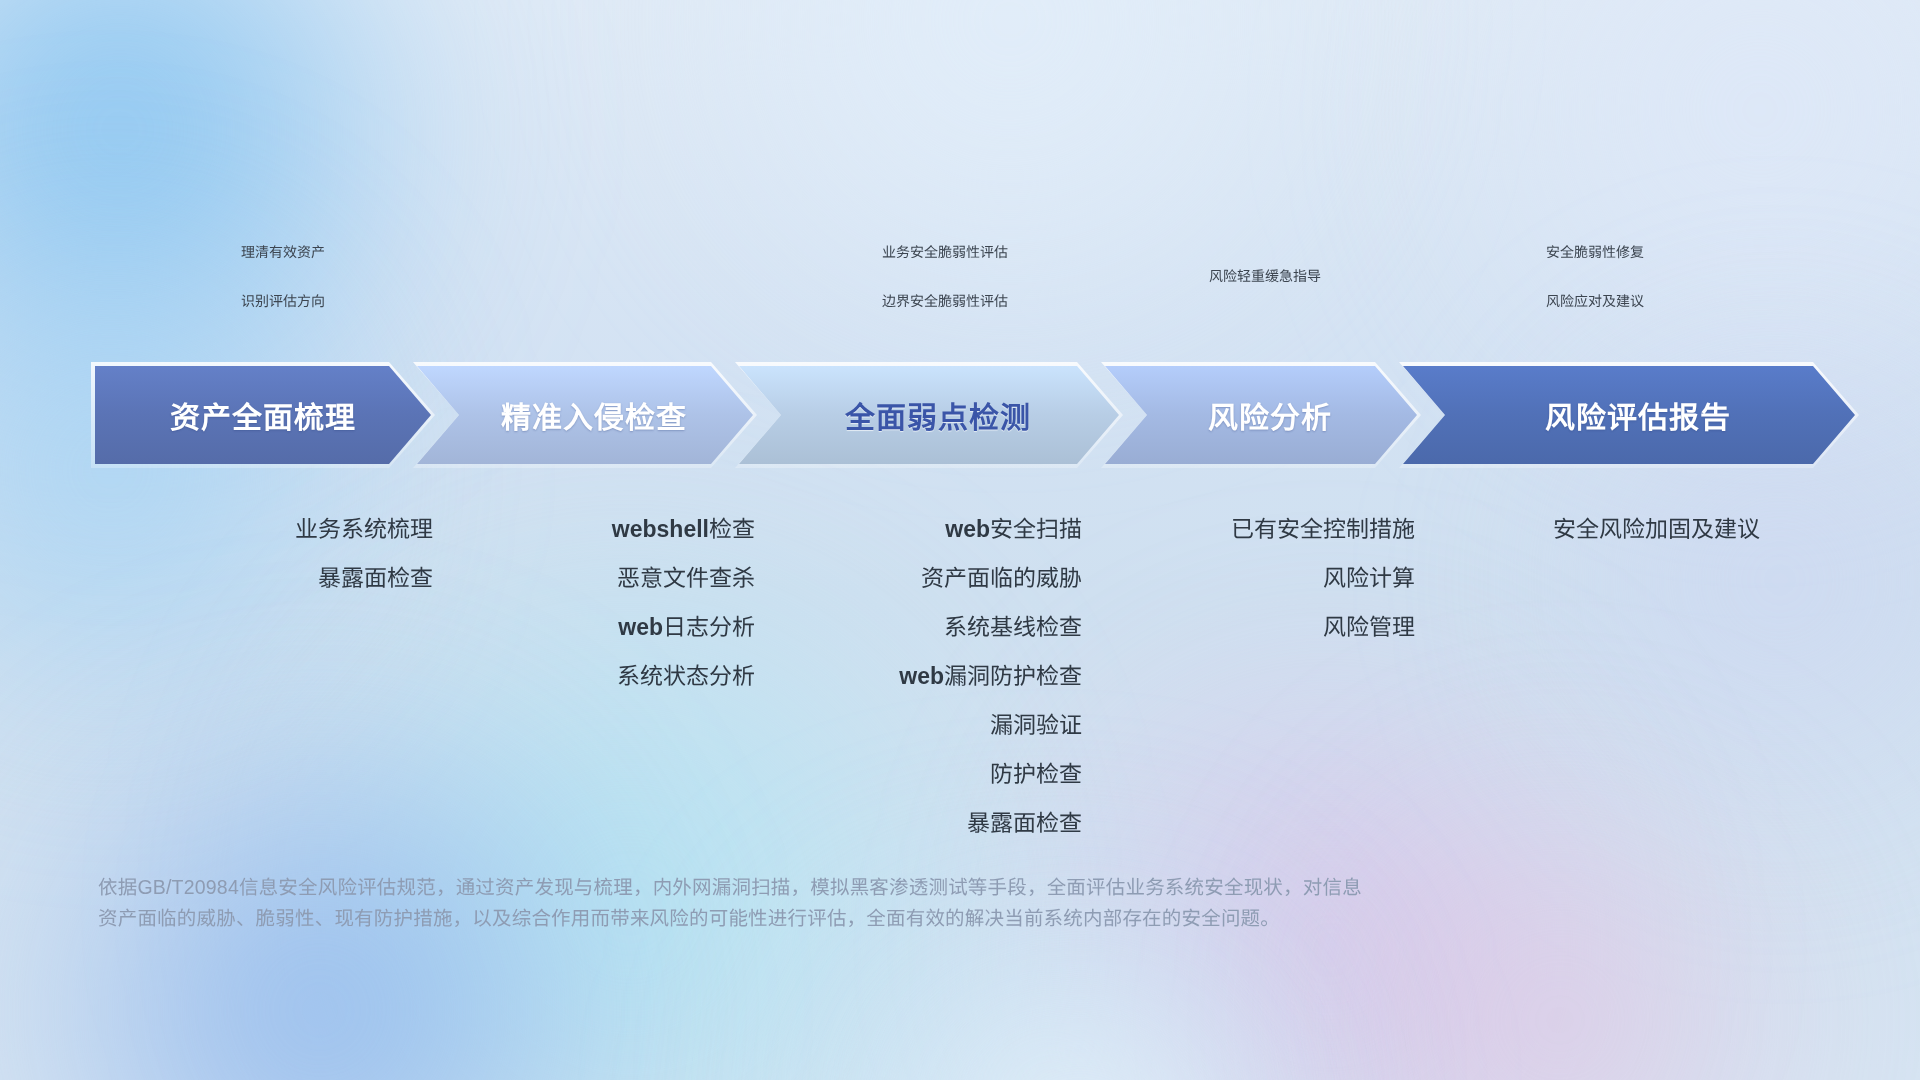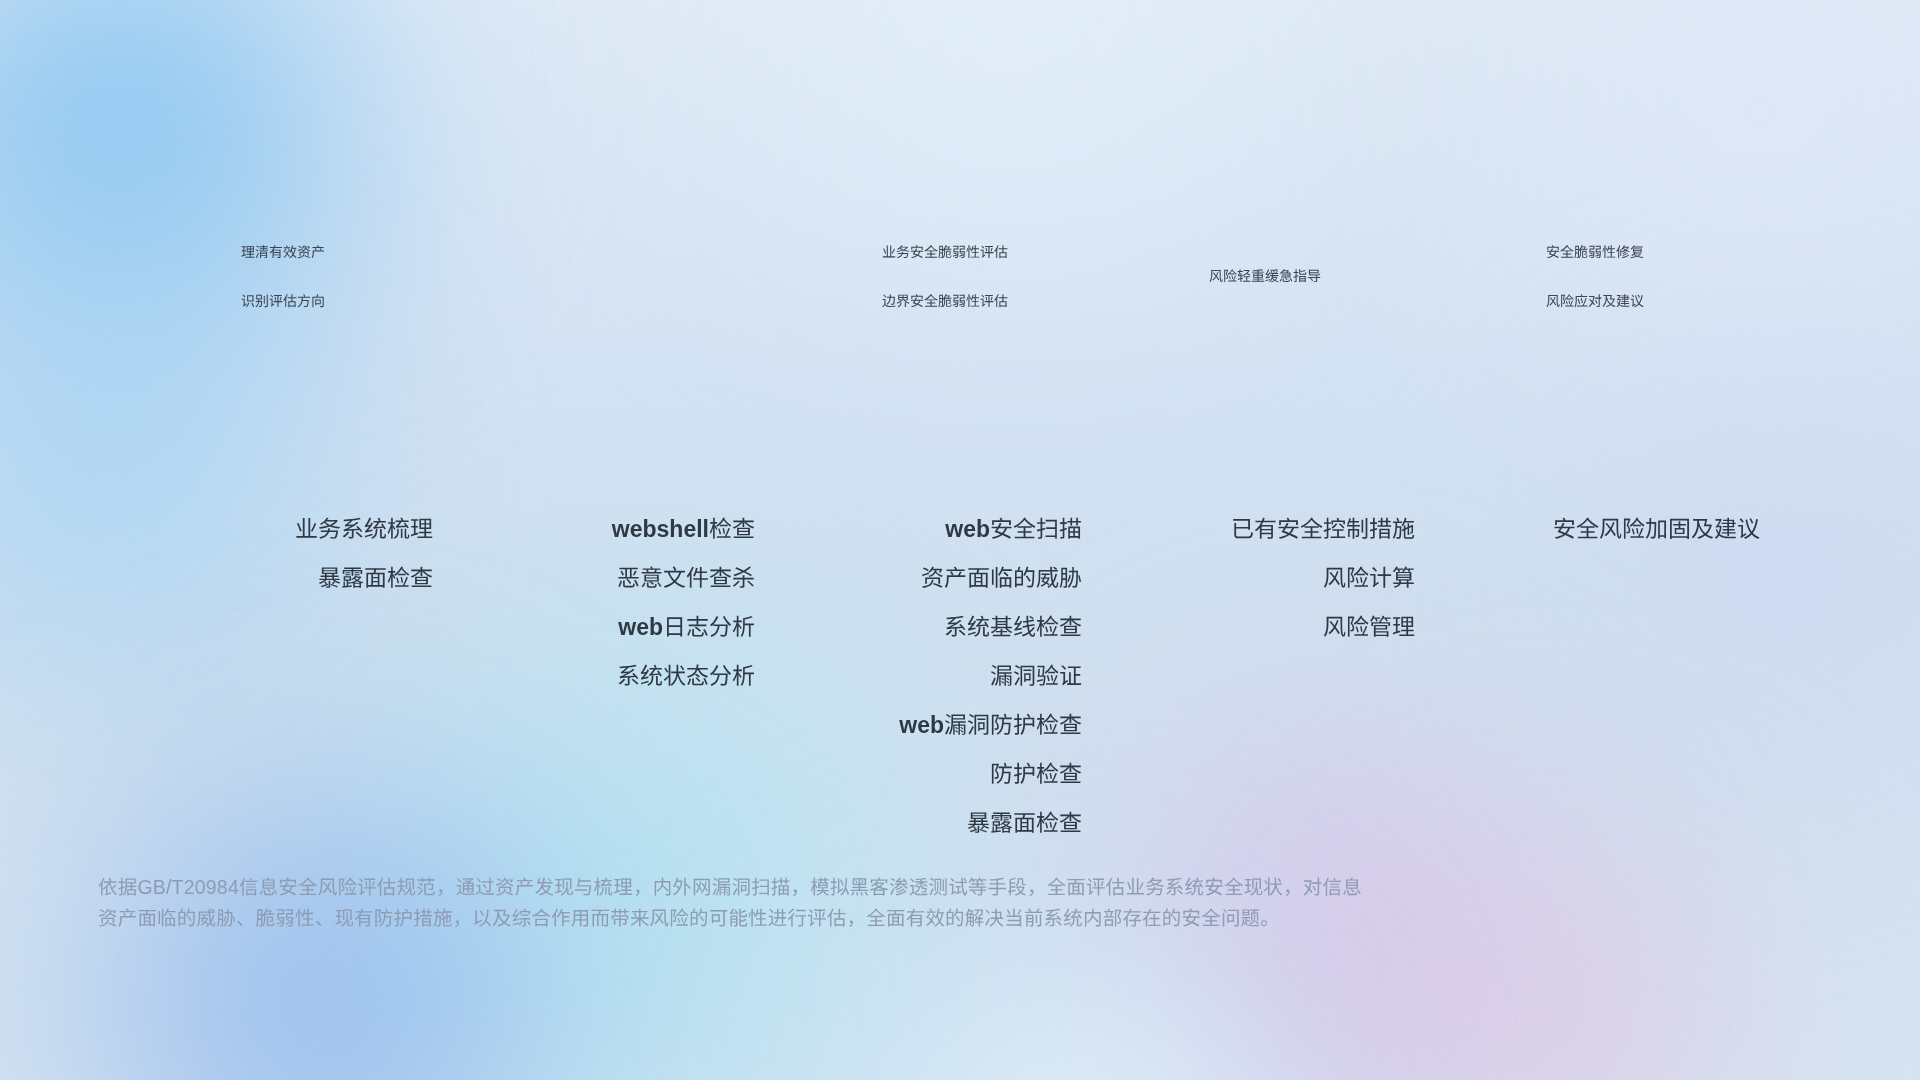--- a/index.html
+++ b/index.html
@@ -168,38 +168,60 @@
         </div>
         <div class="col-note" style="position: absolute; left: 1020px; width: 300px; top: 24px;">
           <div>风险轻重缓急指导</div>
         </div>
         <div class="col-note" style="position: absolute; left: 1335px; width: 330px; top: 0px;">
           <div>安全脆弱性修复</div>
           <div>风险应对及建议</div>
         </div>
       </div>
 
+    <div class="band" id="band">
+        <div class="chev-edge" style="left: -4px; width: 344px; clip-path: polygon(0px 0px, calc(100% - 46px) 0px, 100% 50%, calc(100% - 46px) 100%, 0px 100%);"></div>
+        <div class="chev first" style="left: 0px; width: 336px; background: linear-gradient(rgb(100, 128, 200) 0%, rgb(91, 116, 182) 48%, rgb(85, 108, 169) 100%);">
+          <span class="lbl" style="color: rgb(255, 255, 255); text-shadow: rgba(40, 60, 120, 0.3) 0px 1px 2px;">资产全面梳理</span>
+        </div>
+        <div class="chev-edge" style="left: 318px; width: 344px;"></div>
+        <div class="chev" style="left: 322px; width: 336px; background: linear-gradient(rgb(191, 215, 255) 0%, rgb(174, 195, 232) 48%, rgb(162, 181, 216) 100%);">
+          <span class="lbl" style="color: rgb(255, 255, 255); text-shadow: rgba(40, 60, 120, 0.3) 0px 1px 2px;">精准入侵检查</span>
+        </div>
+        <div class="chev-edge" style="left: 640px; width: 388px;"></div>
+        <div class="chev" style="left: 644px; width: 380px; background: linear-gradient(rgb(202, 227, 253) 0%, rgb(184, 206, 230) 48%, rgb(171, 192, 214) 100%);">
+          <span class="lbl" style="color: rgb(58, 85, 168); text-shadow: rgba(255, 255, 255, 0.65) 0px 1px 1px;">全面弱点检测</span>
+        </div>
+        <div class="chev-edge" style="left: 1006px; width: 320px;"></div>
+        <div class="chev" style="left: 1010px; width: 312px; background: linear-gradient(rgb(180, 205, 251) 0%, rgb(164, 186, 228) 48%, rgb(153, 173, 212) 100%);">
+          <span class="lbl" style="color: rgb(255, 255, 255); text-shadow: rgba(40, 60, 120, 0.3) 0px 1px 2px;">风险分析</span>
+        </div>
+        <div class="chev-edge" style="left: 1304px; width: 460px;"></div>
+        <div class="chev" style="left: 1308px; width: 452px; background: linear-gradient(rgb(89, 124, 202) 0%, rgb(81, 113, 184) 48%, rgb(75, 105, 171) 100%);">
+          <span class="lbl" style="color: rgb(255, 255, 255); text-shadow: rgba(40, 60, 120, 0.3) 0px 1px 2px;">风险评估报告</span>
+        </div>
+      </div>
 
     <div class="row-bot" id="row-bot" style="display: block;">
         <div class="col-items" style="position: absolute; left: 38px; width: 300px;">
           <div>业务系统梳理</div>
           <div>暴露面检查</div>
         </div>
         <div class="col-items" style="position: absolute; left: 340px; width: 320px;">
           <div><span class="em">webshell</span>检查</div>
           <div>恶意文件查杀</div>
           <div><span class="em">web</span>日志分析</div>
           <div>系统状态分析</div>
         </div>
         <div class="col-items" style="position: absolute; left: 647px; width: 340px;">
           <div><span class="em">web</span>安全扫描</div>
           <div>资产面临的威胁</div>
           <div>系统基线检查</div>
+          <div><span class="em">web</span>漏洞防护检查</div>
           <div>漏洞验证</div>
-          <div><span class="em">web</span>漏洞防护检查</div>
           <div>防护检查</div>
           <div>暴露面检查</div>
         </div>
         <div class="col-items" style="position: absolute; left: 1020px; width: 300px;">
           <div>已有安全控制措施</div>
           <div>风险计算</div>
           <div>风险管理</div>
         </div>
         <div class="col-items" style="position: absolute; left: 1335px; width: 330px;">
           <div>安全风险加固及建议</div>

